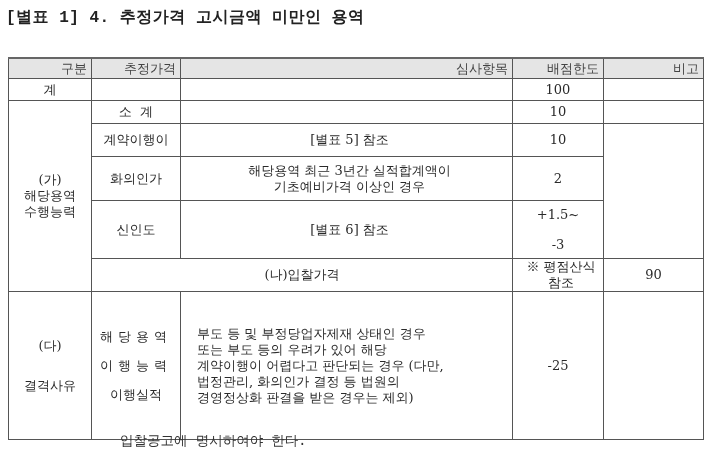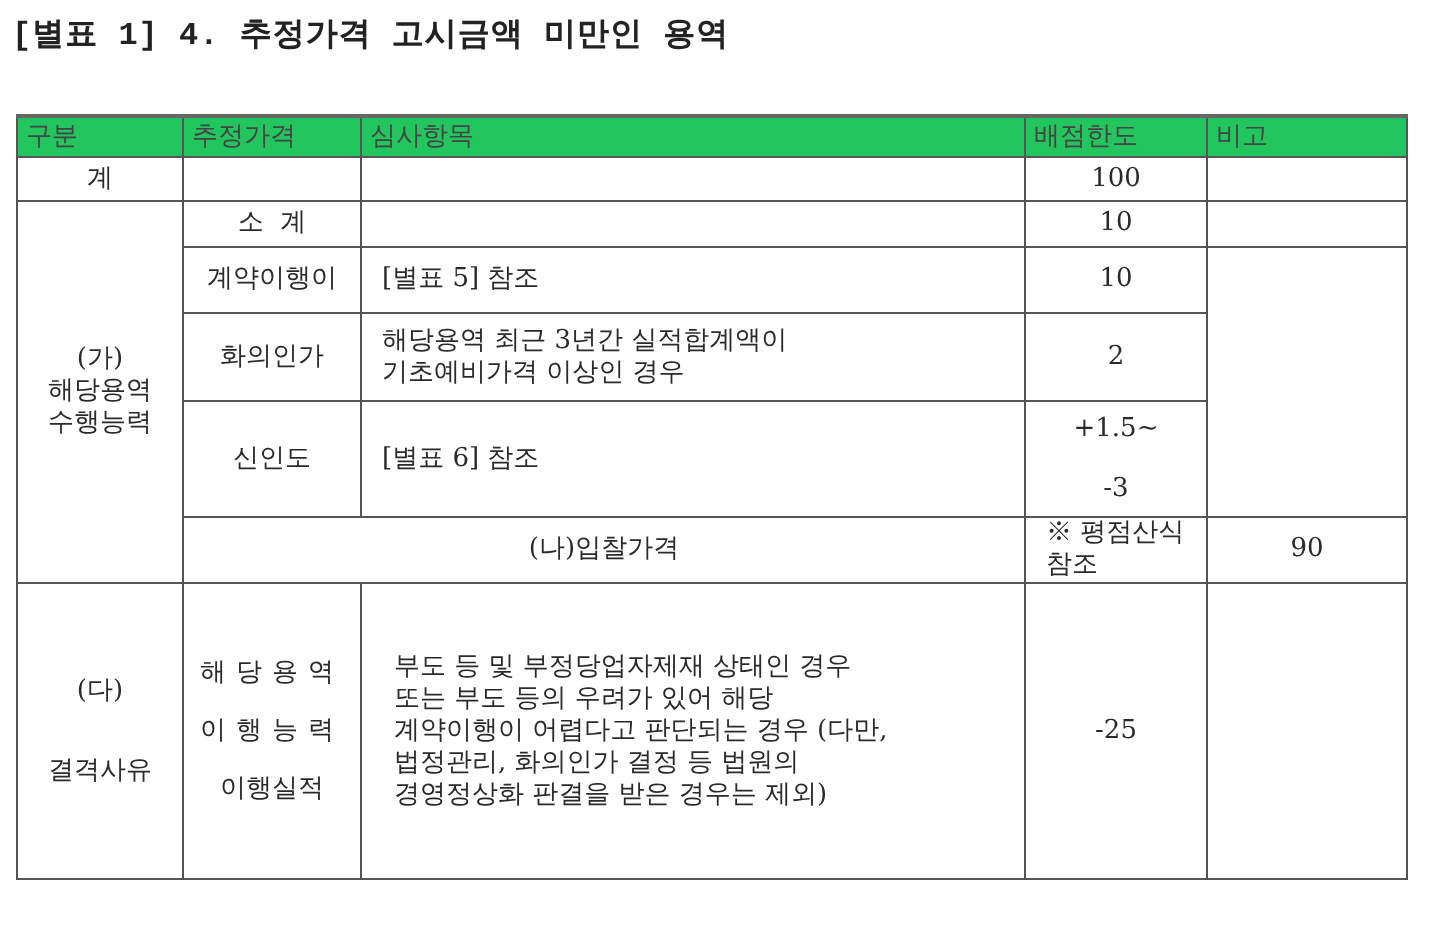--- a/index.html
+++ b/index.html
@@ -21,27 +21,27 @@
     font-size: 13px;
   }
   table.main td, table.main th {
     border: 1px solid #555;
     padding: 0 4px;
     vertical-align: middle;
     font-weight: normal;
     line-height: 16px;
   }
   table.main tr.head th {
-    background: #22c55e; border-top: 2px solid #666;
-    text-align: left; height: 19px; color: #444;
+    background: #e5e5e5; border-top: 2px solid #666;
+    text-align: right; height: 19px; color: #444;
     font-family: "DejaVu Sans", "Liberation Sans", sans-serif;
     font-size: 13px;
   }
   .c { text-align: center; }
-  .l { text-align: left; padding-left: 10px !important; }
+  .l { text-align: center; padding-left: 10px !important; }
   .sp { letter-spacing: 5px; }
   .tall-col { line-height: 30px; }
   .multi { line-height: 21px; padding-left: 16px !important; }
   .footnote {
     position: absolute; left: 8px; top: 431px;
     font-size: 13.5px; line-height: 19px; white-space: nowrap;
     font-family: "DejaVu Sans Mono", "Liberation Mono", monospace;
     color: #333;
   }
   .footnote .l2 { padding-left: 112px; }
@@ -138,13 +138,14 @@
       <div>법정관리, 화의인가 결정 등 법원의</div>
       <div>경영정상화 판결을 받은 경우는 제외)</div>
     </td>
     <td class="c">-25</td>
     <td></td>
   </tr>
 </tbody>
   </table>
 
 <div class="footnote">
+  <div class="l2">입찰공고에 명시하여야 한다.</div>
 </div>
 
 </body></html>

